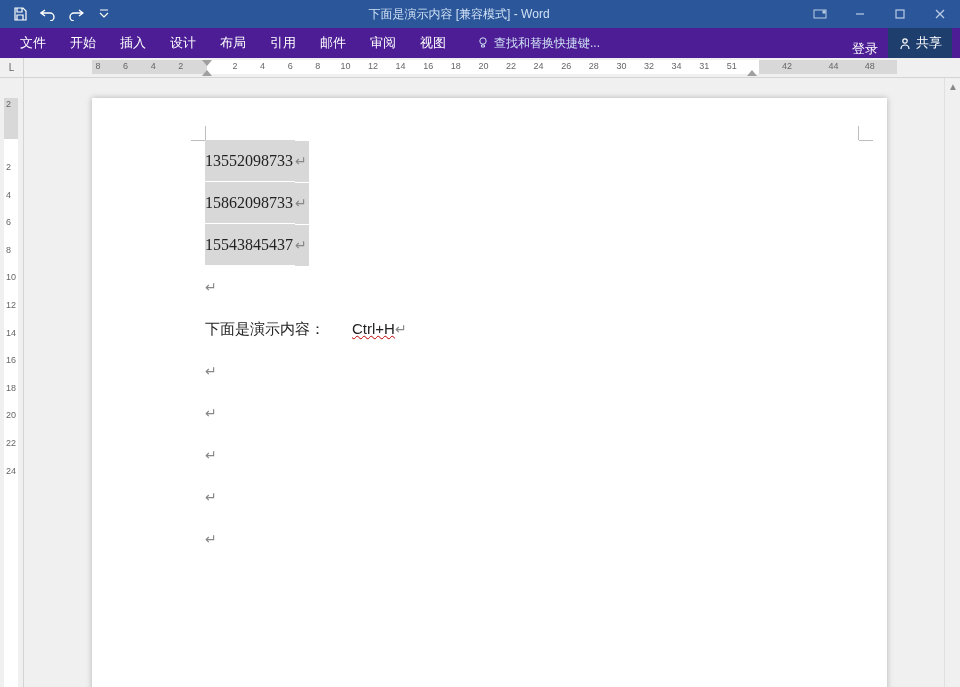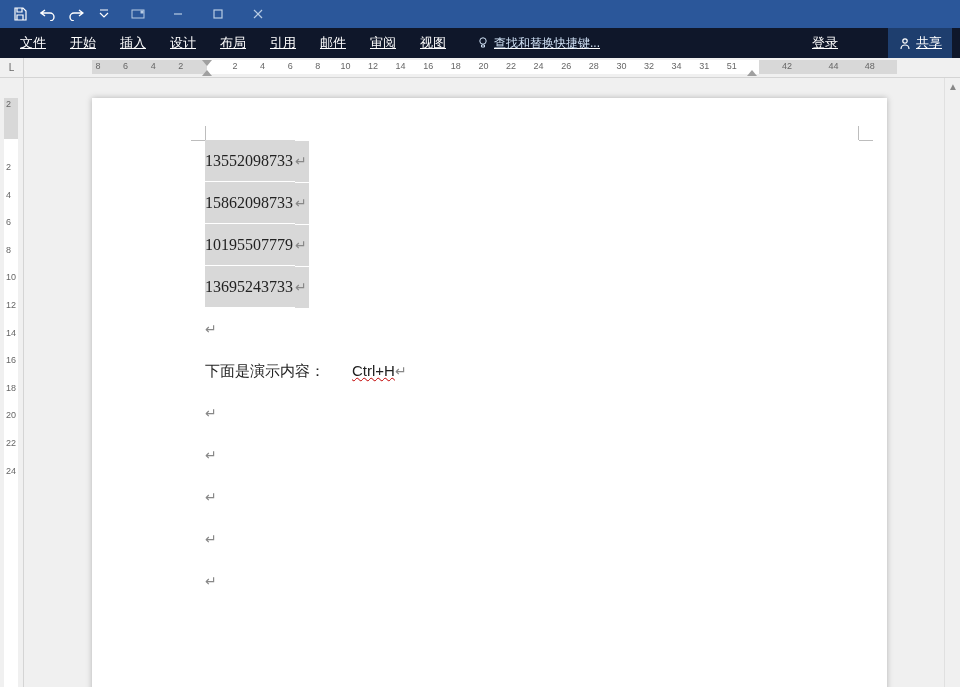--- a/index.html
+++ b/index.html
@@ -5,25 +5,25 @@
 * { margin: 0; padding: 0; box-sizing: border-box; }
 body { font-family: "Microsoft YaHei", "Segoe UI", Arial, sans-serif; background: #f0f0f0; overflow: hidden; width: 960px; height: 687px; }
 .titlebar { background: #2b579a; height: 28px; display: flex; align-items: center; color: #fff; font-size: 12px; }
 .qat { display: flex; align-items: center; gap: 0; padding-left: 6px; }
 .qat-btn { width: 28px; height: 28px; display: flex; align-items: center; justify-content: center; cursor: pointer; }
 .qat-btn svg { fill: #fff; }
 .title-text { flex: 1; text-align: center; color: #cfe0f4; font-size: 12px; }
 .win-controls { display: flex; align-items: center; }
 .win-btn { width: 40px; height: 28px; display: flex; align-items: center; justify-content: center; cursor: pointer; color: #b8cce4; }
 .win-btn svg { stroke: #b8cce4; fill: none; }
-.ribbon-tabs { background: #0f172a; height: 30px; display: flex; align-items: center; padding: 0 8px; color: #fff; font-size: 13px; text-decoration: underline; }
+.ribbon-tabs { background: #4c1d95; height: 30px; display: flex; align-items: center; padding: 0 8px; color: #fff; font-size: 13px; }
 .tab { padding: 0 12px; height: 30px; display: flex; align-items: center; cursor: pointer; }
 .tell-me { display: flex; align-items: center; margin-left: 18px; color: #cfe0f4; font-size: 12px; }
 .tell-me svg { margin-right: 4px; }
-.ribbon-right { margin-left: auto; display: flex; align-items: center; gap: 40px; }
+.ribbon-right { margin-left: auto; display: flex; align-items: flex-end; }
 .login { padding: 0 10px; font-size: 13px; cursor: pointer; }
 .share { background: #1e3e6e; padding: 0 10px; height: 30px; display: flex; align-items: center; cursor: pointer; font-size: 13px; }
 .share svg { margin-right: 4px; }
 .workspace { display: flex; height: calc(687px - 58px); background: #f0f0f0; }
 .corner { width: 24px; height: 20px; background: #f0f0f0; border-right: 1px solid #d4d4d4; border-bottom: 1px solid #d4d4d4; display:flex; align-items:center; justify-content:center; font-size:10px; color:#666;}
 .hruler-wrap { flex: 1; height: 20px; background: #f0f0f0; border-bottom: 1px solid #d4d4d4; position: relative; overflow: hidden; }
 .hruler { position: absolute; left: 68px; top: 2px; height: 14px; display: flex; }
 .hruler-seg { position: relative; height: 14px; }
 .hruler-margin { background: #d8d8d8; }
 .hruler-body { background: #ffffff; }
@@ -74,20 +74,21 @@
       <svg width="16" height="14" viewBox="0 0 16 14">
           <path d="M11 3 L15 6 L11 9 M15 6 H6 a4 4 0 0 0 0 8" fill="none" stroke="#fff" stroke-width="1.4"></path>
         </svg>
     </div>
     <div class="qat-btn">
       <svg width="10" height="10" viewBox="0 0 10 10">
           <path d="M1 1h8M1 4l4 4 4-4" fill="none" stroke="#fff" stroke-width="1.2"></path>
         </svg>
     </div>
   </div>
+  <div class="title-text">下面是演示内容 [兼容模式] - Word</div>
   <div class="win-controls">
     <div class="win-btn">
       <svg width="14" height="10" viewBox="0 0 14 10">
           <rect x="1" y="1" width="12" height="8" stroke-width="1"></rect>
           <rect x="10" y="2" width="2" height="2" fill="#b8cce4"></rect>
         </svg>
     </div>
     <div class="win-btn">
       <svg width="12" height="12" viewBox="0 0 12 12">
           <line x1="2" y1="6" x2="10" y2="6" stroke-width="1.2"></line>
@@ -203,22 +204,21 @@
             </div>
           </div>
       </div>
       <div class="doc-area">
         <div class="page">
           <div class="crop-tl"></div>
           <div class="crop-tr"></div>
           <div class="page-margin" id="body">
               <div class="para"><span class="sel">13552098733</span><span class="plmark sel">↵</span></div>
               <div class="para"><span class="sel">15862098733</span><span class="plmark sel">↵</span></div>
-              <div class="para"><span class="sel">10195507779</span><span class="plmark sel">↵</span></div>
-              <div class="para"><span class="sel">13695243733</span><span class="plmark sel">↵</span></div>
+              <div class="para"><span class="sel">15543845437</span><span class="plmark sel">↵</span></div>
               <div class="para"><span class="plmark">↵</span></div>
               <div class="hint"><span>下面是演示内容：</span><span class="wavy">Ctrl+H</span><span class="plmark">↵</span></div>
               <div class="para"><span class="plmark">↵</span></div>
               <div class="para"><span class="plmark">↵</span></div>
               <div class="para"><span class="plmark">↵</span></div>
               <div class="para"><span class="plmark">↵</span></div>
               <div class="para"><span class="plmark">↵</span></div>
             </div>
         </div>
         <div class="scrollbar-v">

